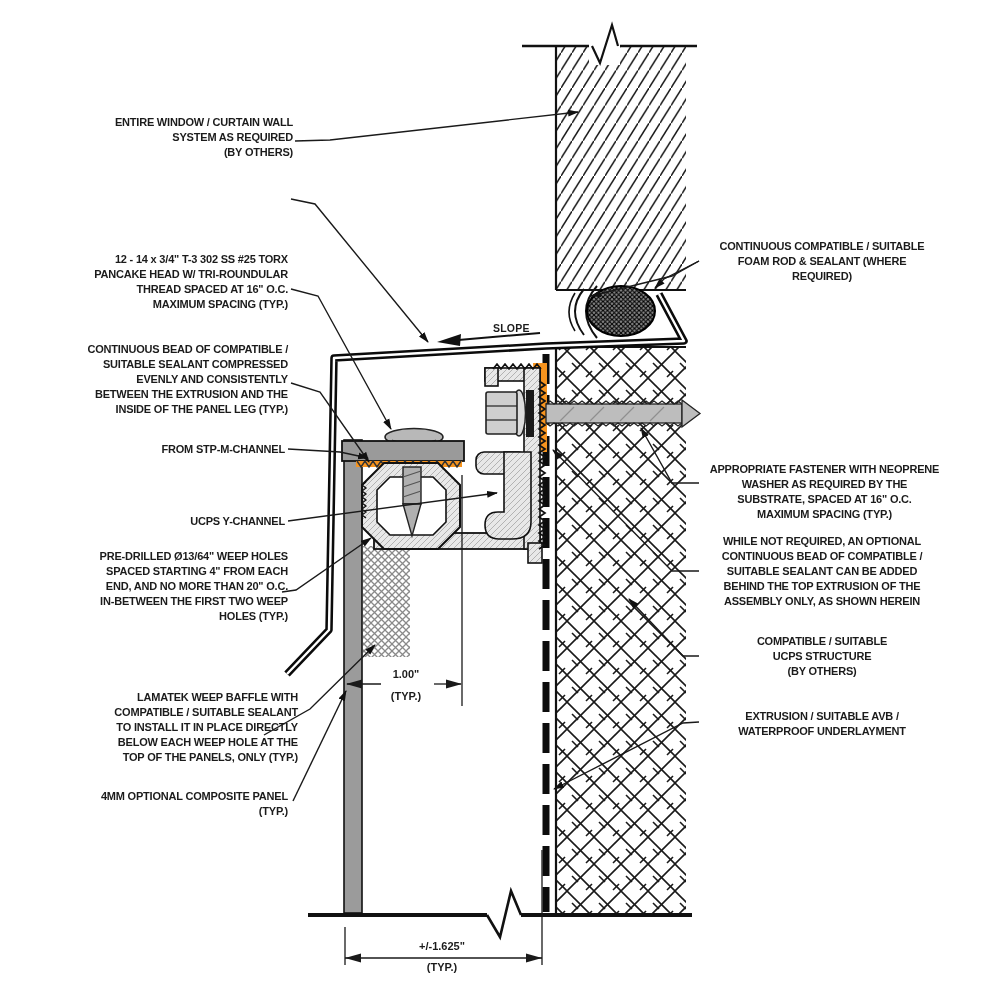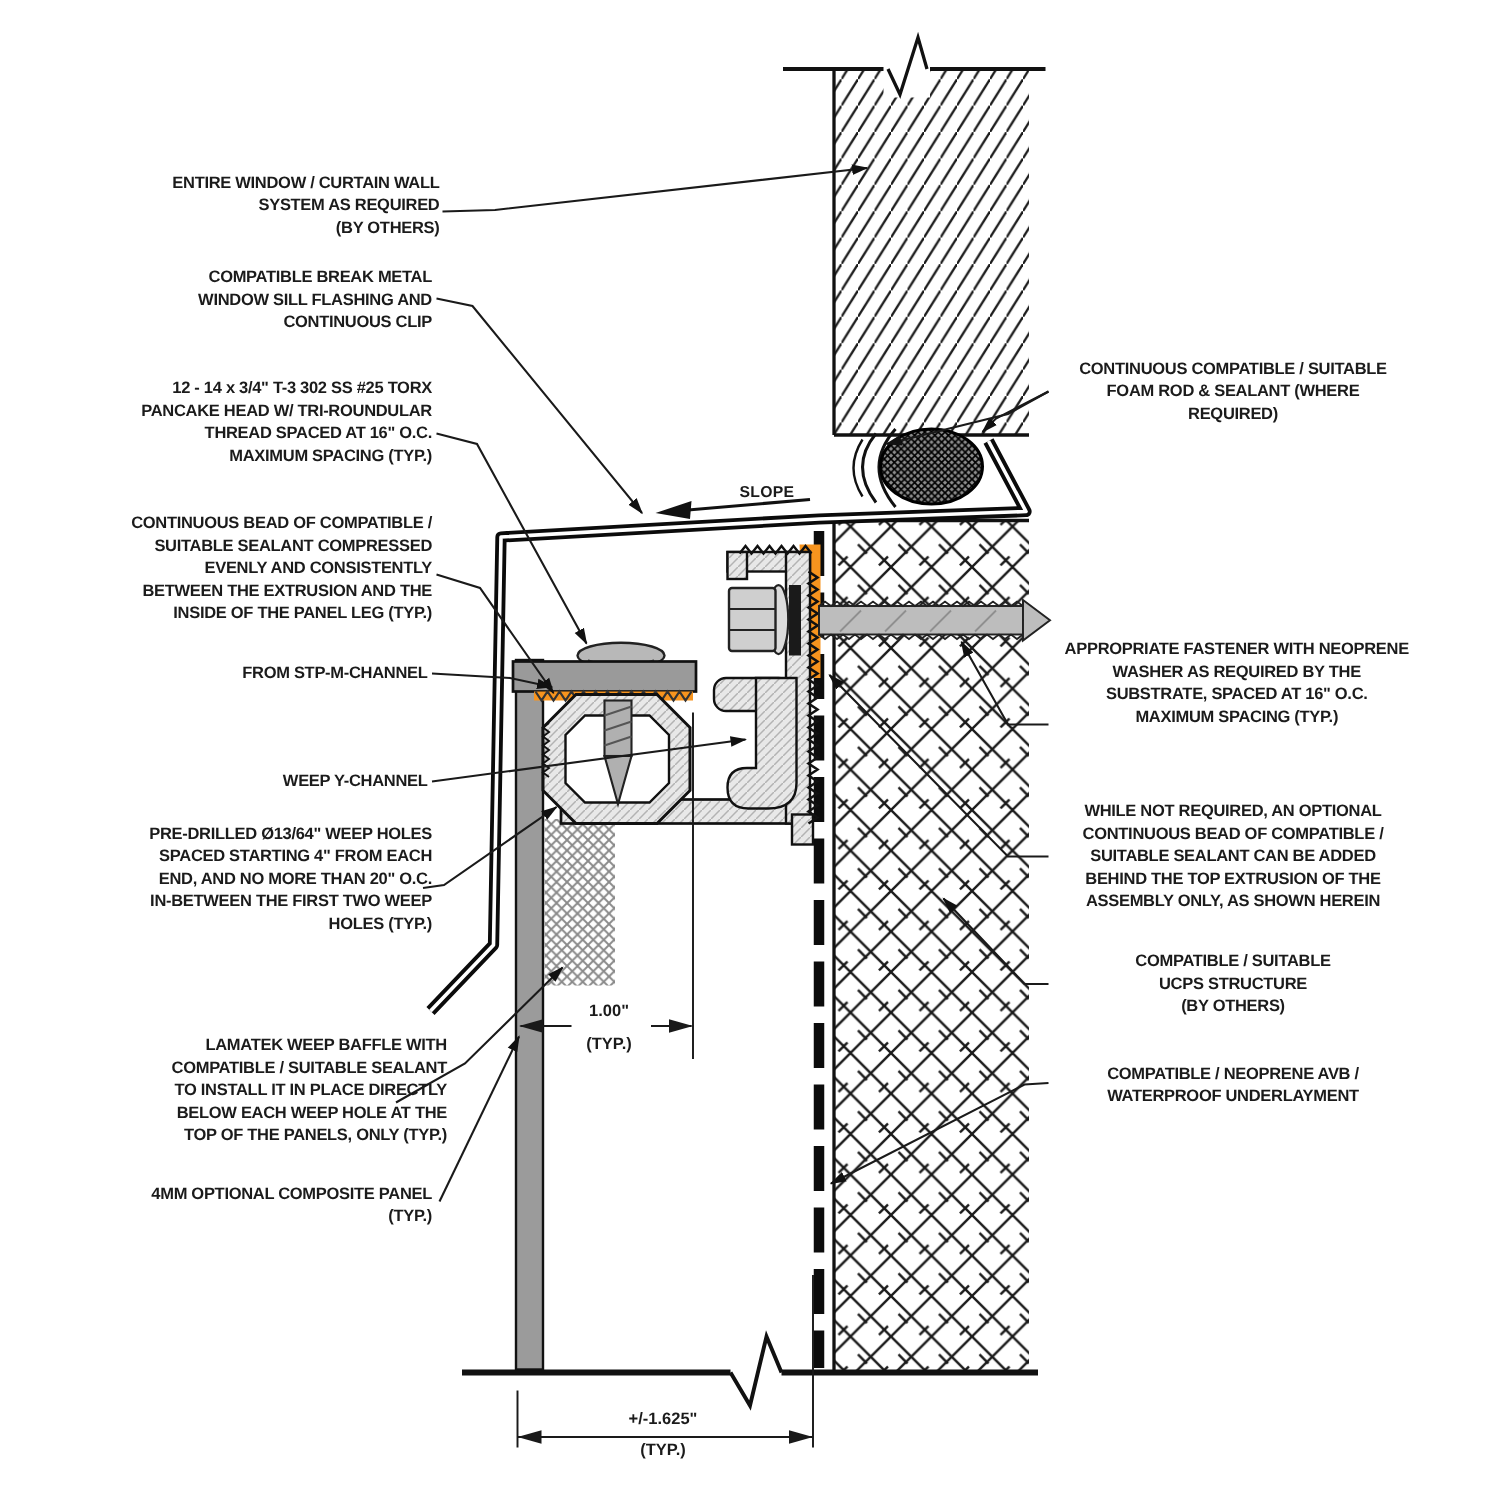--- a/index.html
+++ b/index.html
@@ -166,63 +166,60 @@
     <polyline points="699,483 672,483 641,428" marker-end="url(#arr)"></polyline>
     <polyline points="699,571 672,571 553,450" marker-end="url(#arr)"></polyline>
     <polyline points="699,656 683,656 629,599" marker-end="url(#arr)"></polyline>
     <polyline points="699,722 683,723 554,789" marker-end="url(#arr)"></polyline>
   </g>
 </svg>
 
 <div class="lbl ra" style="right:707px;top:115px;width:230px">ENTIRE WINDOW / CURTAIN WALL
 SYSTEM AS REQUIRED
 (BY OTHERS)</div>
-<div class="lbl ra" style="right:712px;top:178px;width:230px">COMPATIBLE BREAK METAL
-WINDOW SILL FLASHING AND
-CONTINUOUS CLIP</div>
 <div class="lbl ra" style="right:712px;top:252px;width:230px">12 - 14 x 3/4" T-3 302 SS #25 TORX
 PANCAKE HEAD W/ TRI-ROUNDULAR
 THREAD SPACED AT 16" O.C.
 MAXIMUM SPACING (TYP.)</div>
 <div class="lbl ra" style="right:712px;top:342px;width:230px">CONTINUOUS BEAD OF COMPATIBLE /
 SUITABLE SEALANT COMPRESSED
 EVENLY AND CONSISTENTLY
 BETWEEN THE EXTRUSION AND THE
 INSIDE OF THE PANEL LEG (TYP.)</div>
 <div class="lbl ra" style="right:715px;top:442px;width:230px">FROM STP-M-CHANNEL</div>
-<div class="lbl ra" style="right:715px;top:514px;width:230px">WEEP Y-CHANNEL</div>
+<div class="lbl ra" style="right:715px;top:514px;width:230px">UCPS Y-CHANNEL</div>
 <div class="lbl ra" style="right:712px;top:549px;width:230px">PRE-DRILLED Ø13/64" WEEP HOLES
 SPACED STARTING 4" FROM EACH
 END, AND NO MORE THAN 20" O.C.
 IN-BETWEEN THE FIRST TWO WEEP
 HOLES (TYP.)</div>
 <div class="lbl ra" style="right:702px;top:690px;width:230px">LAMATEK WEEP BAFFLE WITH
 COMPATIBLE / SUITABLE SEALANT
 TO INSTALL IT IN PLACE DIRECTLY
 BELOW EACH WEEP HOLE AT THE
 TOP OF THE PANELS, ONLY (TYP.)</div>
 <div class="lbl ra" style="right:712px;top:789px;width:230px">4MM OPTIONAL COMPOSITE PANEL
 (TYP.)</div>
 
 <div class="lbl la" style="left:702px;top:239px;width:240px">CONTINUOUS COMPATIBLE / SUITABLE
 FOAM ROD &amp; SEALANT (WHERE
 REQUIRED)</div>
-<div class="lbl la" style="left:702px;top:426px;width:245px">APPROPRIATE FASTENER WITH NEOPRENE
+<div class="lbl la" style="left:702px;top:462px;width:245px">APPROPRIATE FASTENER WITH NEOPRENE
 WASHER AS REQUIRED BY THE
 SUBSTRATE, SPACED AT 16" O.C.
 MAXIMUM SPACING (TYP.)</div>
 <div class="lbl la" style="left:702px;top:534px;width:240px">WHILE NOT REQUIRED, AN OPTIONAL
 CONTINUOUS BEAD OF COMPATIBLE /
 SUITABLE SEALANT CAN BE ADDED
 BEHIND THE TOP EXTRUSION OF THE
 ASSEMBLY ONLY, AS SHOWN HEREIN</div>
 <div class="lbl la" style="left:702px;top:634px;width:240px">COMPATIBLE / SUITABLE
 UCPS STRUCTURE
 (BY OTHERS)</div>
-<div class="lbl la" style="left:702px;top:709px;width:240px">COMPATIBLE / NEOPRENE AVB /
+<div class="lbl la" style="left:702px;top:709px;width:240px">EXTRUSION / SUITABLE AVB /
 WATERPROOF UNDERLAYMENT</div>
 
 <div class="slope" style="left:477px;top:322px;width:46px">SLOPE</div>
 
 <div class="dim" style="left:376px;top:668px;width:60px">1.00"</div>
 <div class="dim" style="left:376px;top:690px;width:60px">(TYP.)</div>
 <div class="dim" style="left:401px;top:940px;width:82px">+/-1.625"</div>
 <div class="dim" style="left:401px;top:961px;width:82px">(TYP.)</div>
 
 </div>

